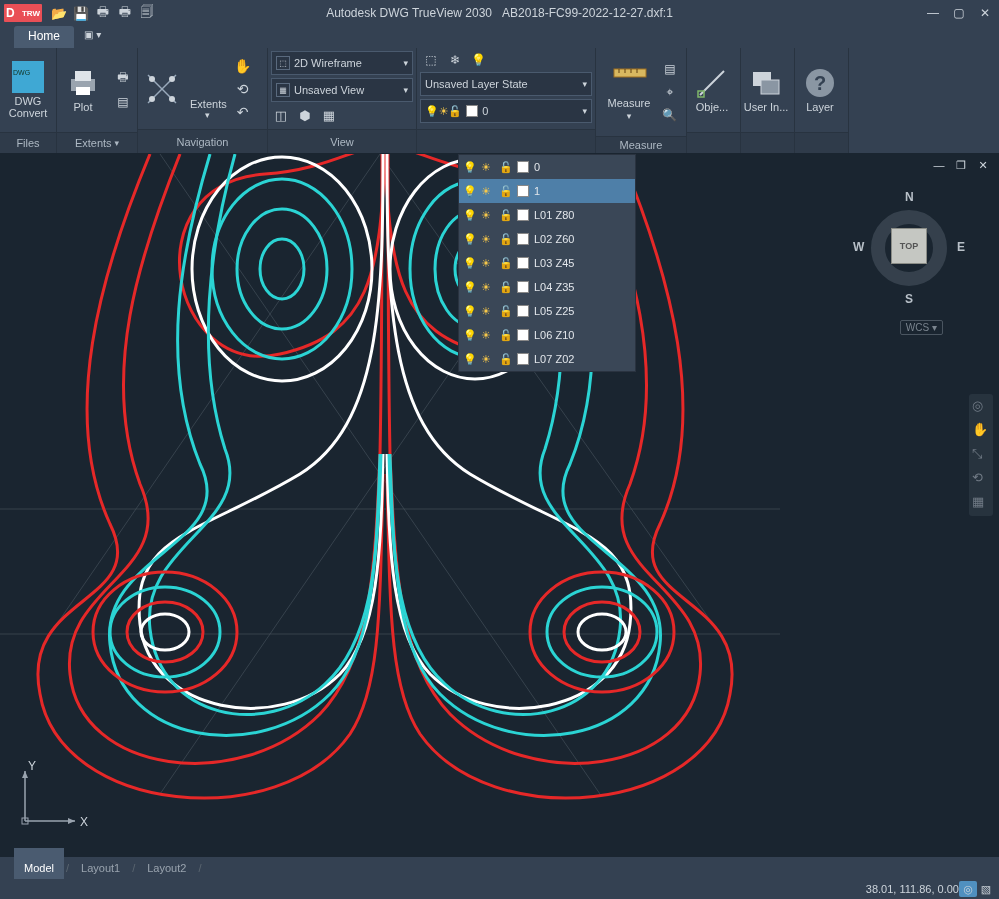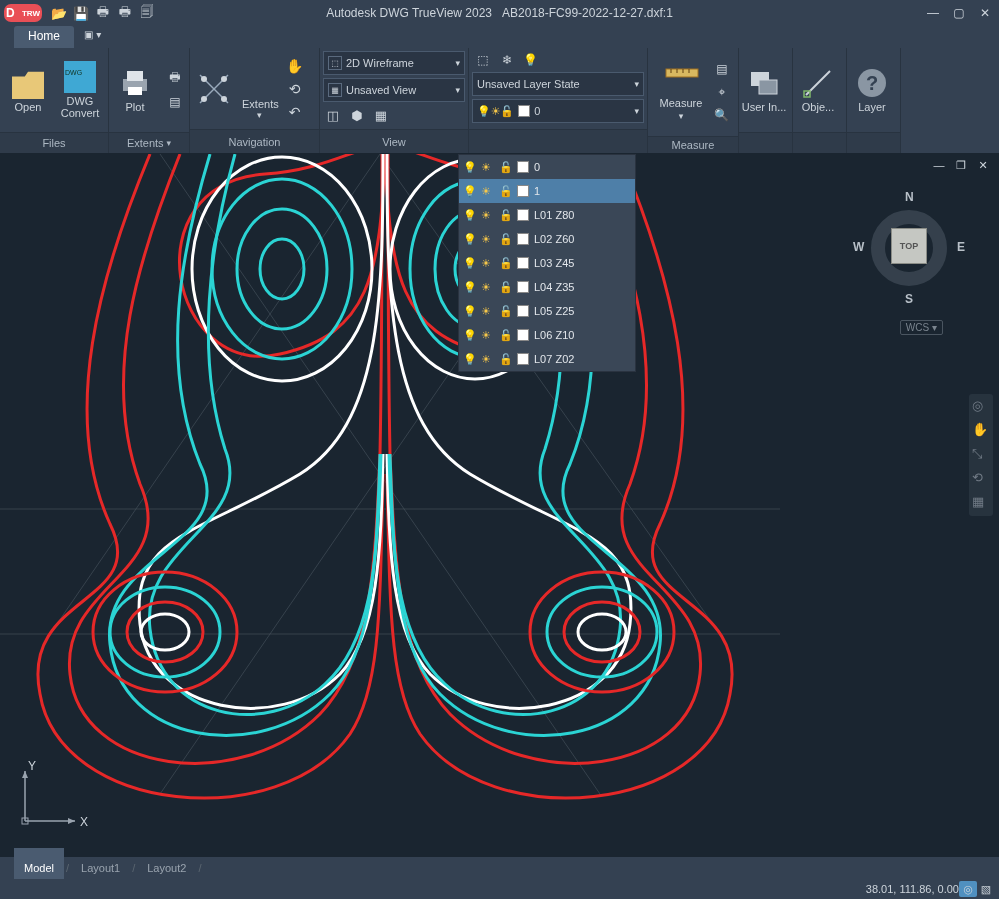--- a/index.html
+++ b/index.html
@@ -1,20 +1,20 @@
 <!DOCTYPE html>
 <html><head>
 <meta charset="utf-8">
 <style>
 * { box-sizing: border-box; margin: 0; padding: 0; font-family: "Segoe UI", Arial, sans-serif; }
 body { background: #1a2530; width: 999px; height: 899px; overflow: hidden; color: #cdd4db; font-size: 12px; position: relative; }
 
 
 .titlebar { height: 26px; background: #344152; display: flex; align-items: center; position: relative; }
-.app-icon { width: 38px; height: 18px; margin-left: 4px; background: #e94f56; color:#fff; font-size: 8px; font-weight: bold; display: flex; align-items: center; justify-content: flex-end; padding-right:2px; border-radius:7px; position:relative;}
+.app-icon { width: 38px; height: 18px; margin-left: 4px; background: #e94f56; color:#fff; font-size: 8px; font-weight: bold; display: flex; align-items: center; justify-content: flex-end; padding-right:2px; border-radius:1px; position:relative;}
 .app-icon::before { content:"D"; position:absolute; left:2px; color:#fff; font-size:12px;}
 .qat { display: flex; gap: 4px; margin-left: 8px; }
 .qat span { width: 18px; height: 18px; display:flex; align-items:center; justify-content:center; font-size:13px; color:#cdd4db;}
 .title-text { position: absolute; left: 50%; transform: translateX(-50%); font-size: 12px; color:#cdd4db;}
 .win-controls { position: absolute; right: 4px; display: flex; gap: 6px; }
 .win-controls span { width: 20px; height: 18px; display:flex; align-items:center; justify-content:center; font-size: 12px; }
 
 
 .tabstrip { height: 22px; background: #344152; display:flex; padding-left:14px; gap:2px;}
 .tabstrip .tab { background:#4a5b70; padding:3px 14px; font-size:12px; border-radius:3px 3px 0 0; color:#fff;}
@@ -125,42 +125,38 @@
 <div class="titlebar">
   <div class="app-icon">TRW</div>
   <div class="qat">
     <span>📂</span>
     <span>💾</span>
     <span>🖶</span>
     <span>🖶</span>
     <span>🗐</span>
   </div>
   <div class="title-text">
-    <span>Autodesk DWG TrueView 2023</span>&nbsp;&nbsp;&nbsp;<span>AB2018-FC99-2022-12-27.dxf:1</span>
+    <span>Autodesk DWG TrueView 2030</span>&nbsp;&nbsp;&nbsp;<span>AB2018-FC99-2022-12-27.dxf:1</span>
   </div>
   <div class="win-controls">
     <span>—</span>
     <span>▢</span>
     <span>✕</span>
   </div>
 </div>
 
 <div class="tabstrip">
   <div class="tab">Home</div>
   <div class="caret">▣ ▾</div>
 </div>
 
 <div class="ribbon">
 
   <div class="panel" id="p-files">
     <div class="panel-body">
-      <div class="big-btn">
-        <div class="icn open-icn"></div>
-        <div class="lbl">Open</div>
-      </div>
       <div class="big-btn">
         <div class="icn dwg-icn"></div>
         <div class="lbl">DWG Convert</div>
       </div>
     </div>
     <div class="panel-title">Files</div>
   </div>
 
   <div class="panel" id="p-output">
     <div class="panel-body">
@@ -274,37 +270,37 @@
         <span>🔍</span>
       </div>
     </div>
     <div class="panel-title">Measure</div>
   </div>
 
   <div class="panel simple">
     <div class="panel-body">
         <div class="big-btn">
       <div class="icn"><svg width="32" height="32">
+              <line x1="4" y1="28" x2="28" y2="4" stroke="#cdd4db" stroke-width="2"></line>
+              <rect x="2" y="24" width="6" height="6" fill="none" stroke="#7fb76a" stroke-width="1.5"></rect>
+            </svg></div>
+      <div class="lbl">Obje...</div>
+        </div>
+      </div>
+    <div class="panel-title">&nbsp;</div>
+  </div>
+
+  <div class="panel simple">
+    <div class="panel-body">
+        <div class="big-btn">
+      <div class="icn"><svg width="32" height="32">
               <rect x="3" y="5" width="18" height="14" fill="#cdd4db"></rect>
               <rect x="11" y="13" width="18" height="14" fill="#8a96a3" stroke="#cdd4db"></rect>
             </svg></div>
       <div class="lbl">User In...</div>
-        </div>
-      </div>
-    <div class="panel-title">&nbsp;</div>
-  </div>
-
-  <div class="panel simple">
-    <div class="panel-body">
-        <div class="big-btn">
-      <div class="icn"><svg width="32" height="32">
-              <line x1="4" y1="28" x2="28" y2="4" stroke="#cdd4db" stroke-width="2"></line>
-              <rect x="2" y="24" width="6" height="6" fill="none" stroke="#7fb76a" stroke-width="1.5"></rect>
-            </svg></div>
-      <div class="lbl">Obje...</div>
         </div>
       </div>
     <div class="panel-title">&nbsp;</div>
   </div>
 
   <div class="panel simple">
     <div class="panel-body">
         <div class="big-btn">
       <div class="icn"><svg width="32" height="32">
               <circle cx="16" cy="16" r="14" fill="#8a96a3"></circle>

